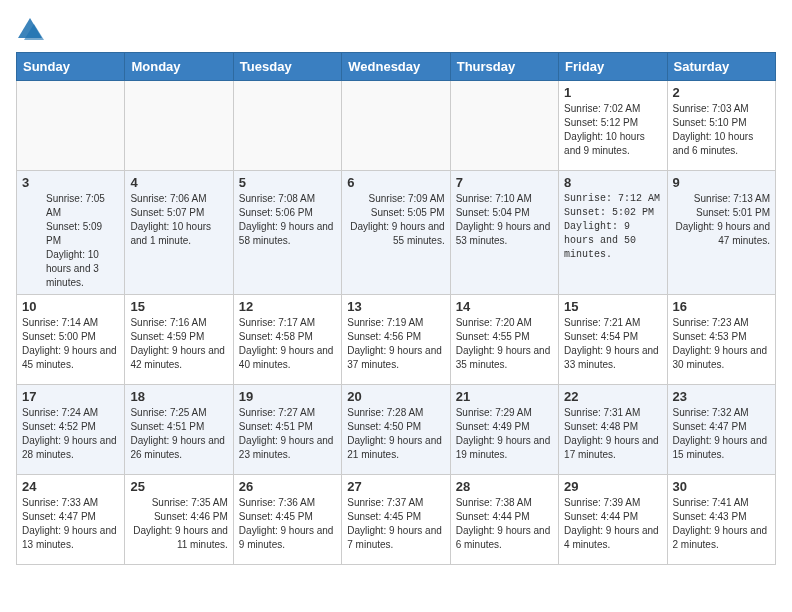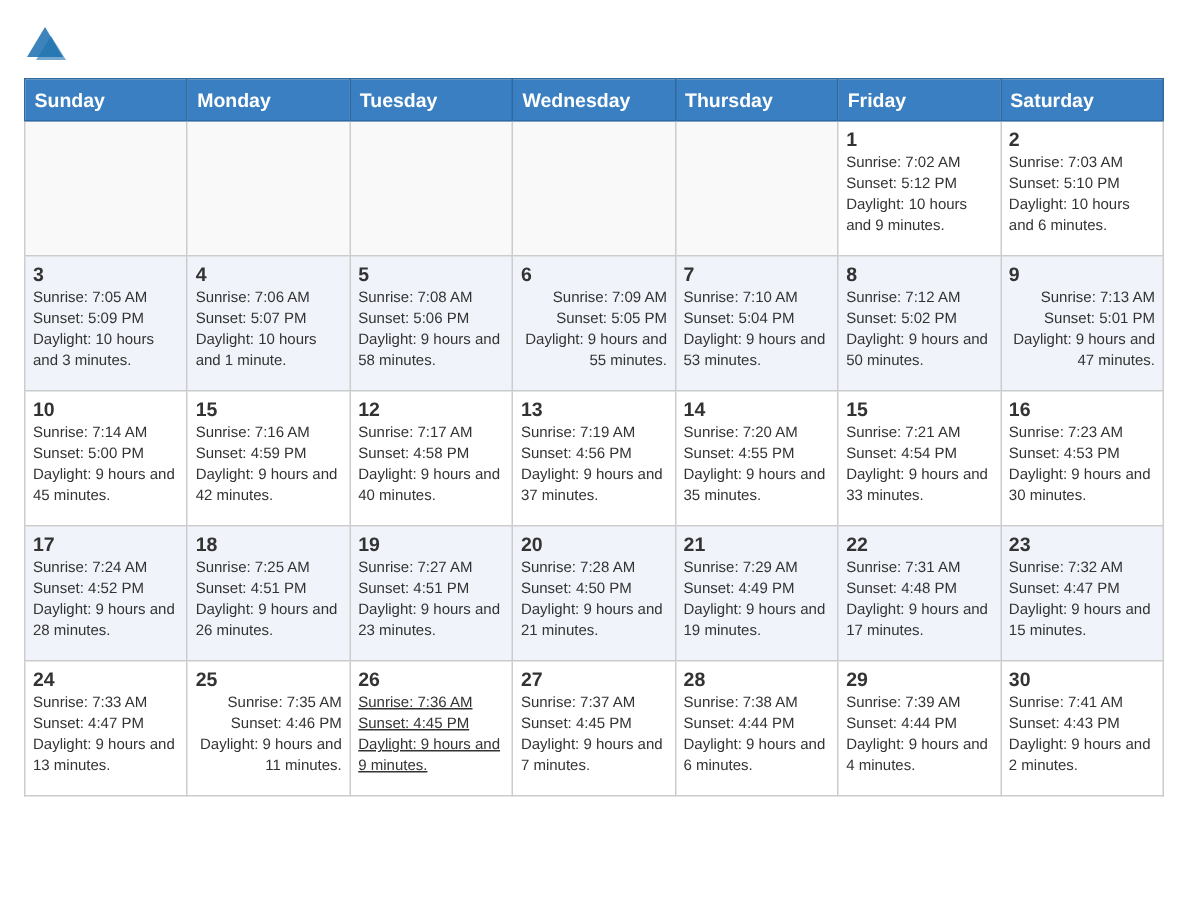--- a/index.html
+++ b/index.html
@@ -131,21 +131,21 @@
         <td class="day-cell">
           <div class="day-num">2</div>
           <div class="day-info" style="white-space: pre-line;">Sunrise: 7:03 AM
 Sunset: 5:10 PM
 Daylight: 10 hours and 6 minutes.</div>
         </td>
       </tr>
       <tr>
         <td class="day-cell alt-row">
           <div class="day-num">3</div>
-          <div class="day-info" style="white-space: pre-line;">Sunrise: 7:05 AM
+          <div class="day-info" style="white-space: pre-line; margin-left: 24px;">Sunrise: 7:05 AM
 Sunset: 5:09 PM
 Daylight: 10 hours and 3 minutes.</div>
         </td>
         <td class="day-cell alt-row">
           <div class="day-num">4</div>
           <div class="day-info" style="white-space: pre-line;">Sunrise: 7:06 AM
 Sunset: 5:07 PM
 Daylight: 10 hours and 1 minute.</div>
         </td>
         <td class="day-cell alt-row">
@@ -161,21 +161,21 @@
 Daylight: 9 hours and 55 minutes.</div>
         </td>
         <td class="day-cell alt-row">
           <div class="day-num">7</div>
           <div class="day-info" style="white-space: pre-line;">Sunrise: 7:10 AM
 Sunset: 5:04 PM
 Daylight: 9 hours and 53 minutes.</div>
         </td>
         <td class="day-cell alt-row">
           <div class="day-num">8</div>
-          <div class="day-info" style="white-space: pre-line;">Sunrise: 7:12 AM
+          <div class="day-info" style="white-space: pre-line; font-family: Liberation Mono, monospace;">Sunrise: 7:12 AM
 Sunset: 5:02 PM
 Daylight: 9 hours and 50 minutes.</div>
         </td>
         <td class="day-cell alt-row">
           <div class="day-num">9</div>
           <div class="day-info" style="white-space: pre-line; text-align: right;">Sunrise: 7:13 AM
 Sunset: 5:01 PM
 Daylight: 9 hours and 47 minutes.</div>
         </td>
       </tr>
@@ -275,21 +275,21 @@
 Daylight: 9 hours and 13 minutes.</div>
         </td>
         <td class="day-cell">
           <div class="day-num">25</div>
           <div class="day-info" style="white-space: pre-line; text-align: right;">Sunrise: 7:35 AM
 Sunset: 4:46 PM
 Daylight: 9 hours and 11 minutes.</div>
         </td>
         <td class="day-cell">
           <div class="day-num">26</div>
-          <div class="day-info" style="white-space: pre-line; text-decoration: underline;">Sunrise: 7:36 AM
+          <div class="day-info" style="white-space: pre-line;">Sunrise: 7:36 AM
 Sunset: 4:45 PM
 Daylight: 9 hours and 9 minutes.</div>
         </td>
         <td class="day-cell">
           <div class="day-num">27</div>
           <div class="day-info" style="white-space: pre-line;">Sunrise: 7:37 AM
 Sunset: 4:45 PM
 Daylight: 9 hours and 7 minutes.</div>
         </td>
         <td class="day-cell">

